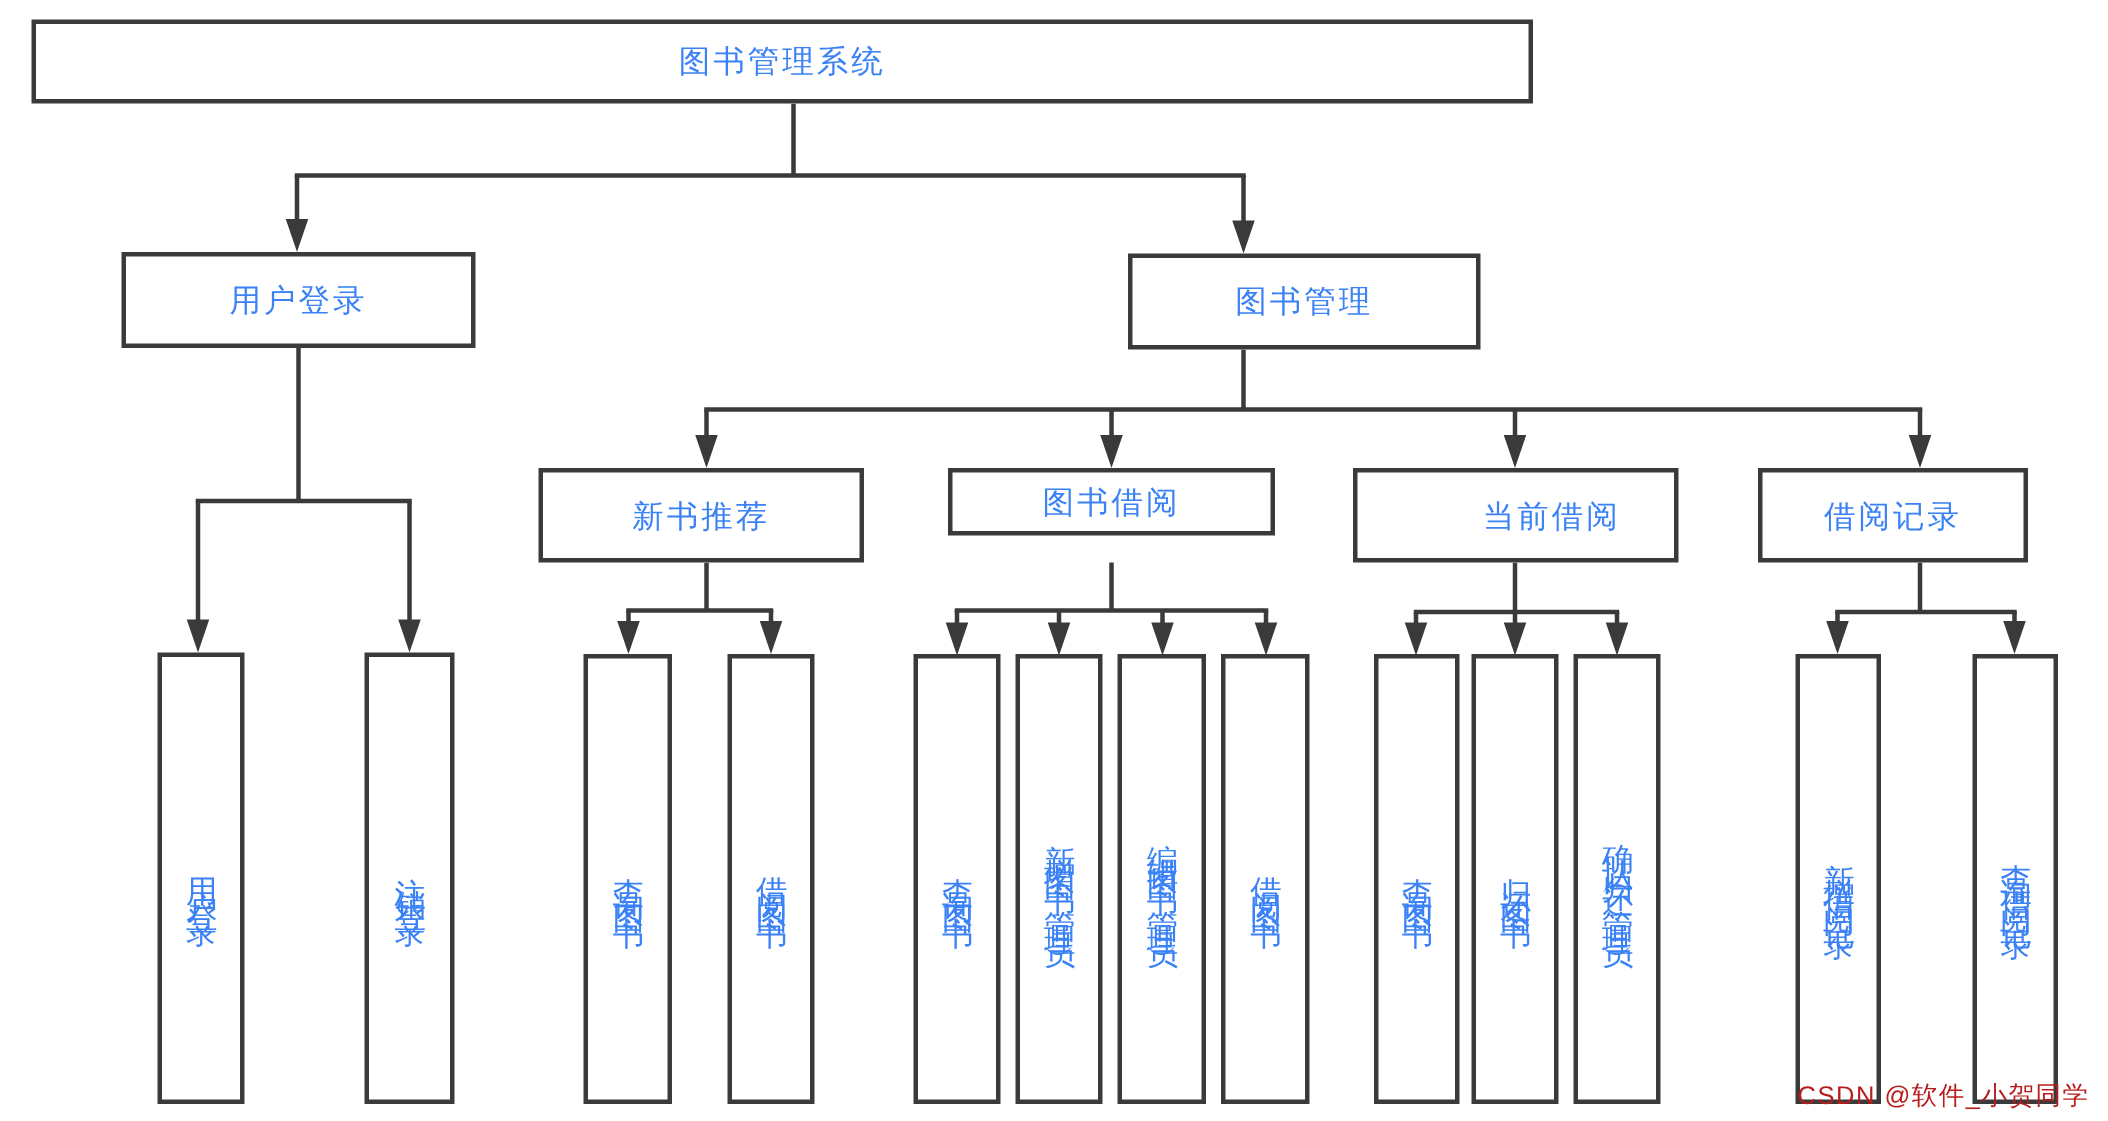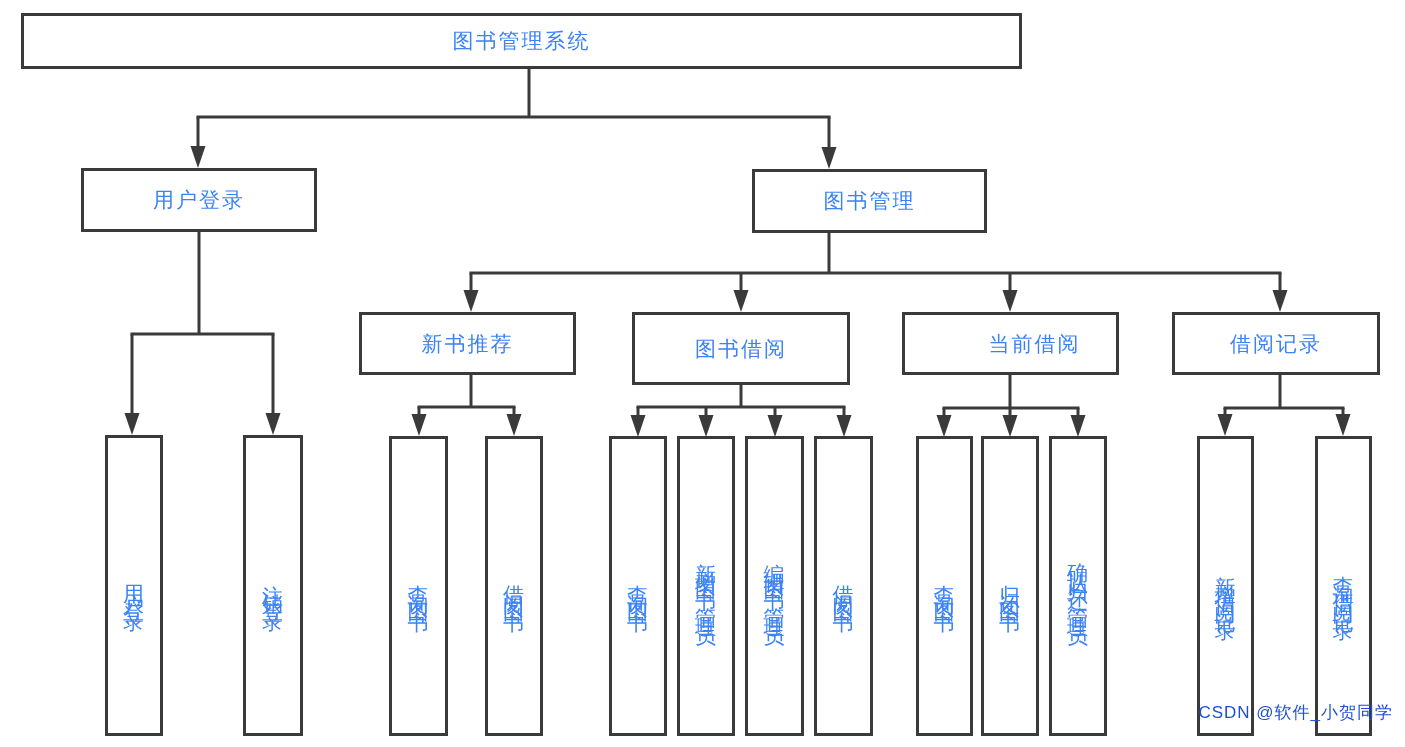--- a/index.html
+++ b/index.html
@@ -28,23 +28,23 @@
   .vbox .vlabel{
     writing-mode:vertical-rl;
     text-orientation:mixed;
     font-size:21px;
     letter-spacing:9px;
     line-height:1.0;
     white-space:nowrap;
   }
   #watermark{
     position:absolute;
-    right:12px;bottom:23px;
+    right:12px;bottom:5px;
     font-size:17px;
-    color:#1d4ed8;
+    color:#b91c1c;
     letter-spacing:1px;
     z-index:2;
     white-space:nowrap;
   }
 </style>
 </head>
 <body>
 
 <div id="stage">
 
@@ -121,27 +121,27 @@
   <div class="node" style="left:81px;top:168px;width:236px;height:64px;">
     <span class="hlabel">用户登录</span>
   </div>
   <div class="node" style="left:712px;top:169px;width:235px;height:64px;margin-left:40px;">
     <span class="hlabel">图书管理</span>
   </div>
 
   <div class="node" style="left:359px;top:312px;width:217px;height:63px;">
     <span class="hlabel">新书推荐</span>
   </div>
-  <div class="node" style="left:632px;top:312px;width:218px;height:73px;">
+  <div class="node" style="left:632px;top:312px;width:218px;height:45px;">
     <span class="hlabel">图书借阅</span>
   </div>
   <div class="node" style="left:902px;top:312px;width:217px;height:63px;padding-left:48px;">
     <span class="hlabel">当前借阅</span>
   </div>
-  <div class="node" style="left:1172px;top:312px;width:208px;height:63px;text-align:center;">
+  <div class="node" style="left:1172px;top:312px;width:180px;height:63px;text-align:center;">
     <span class="hlabel">借阅记录</span>
   </div>
 
   <div class="node vbox" style="left:105px;top:435px;width:58px;height:301px;">
     <span class="vlabel">用户登录</span>
   </div>
   <div class="node vbox" style="left:243px;top:435px;width:60px;height:301px;">
     <span class="vlabel">注销登录</span>
   </div>
 

